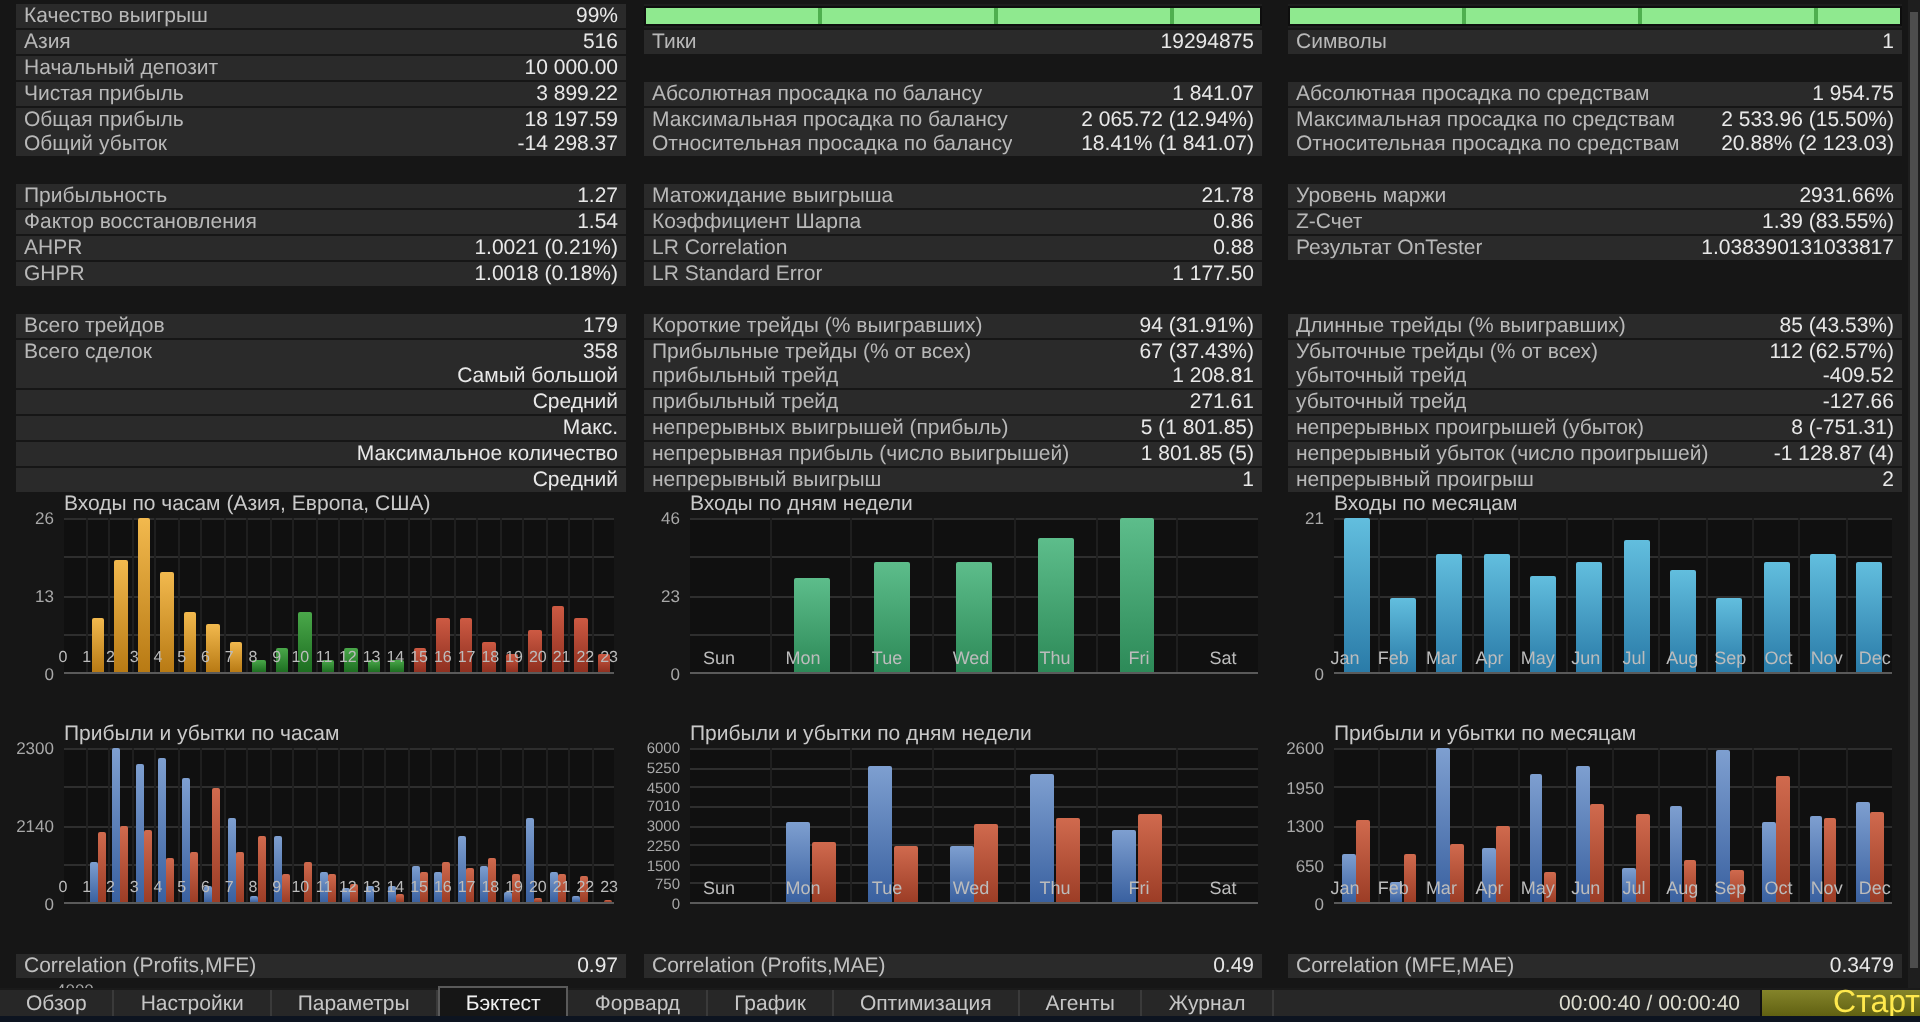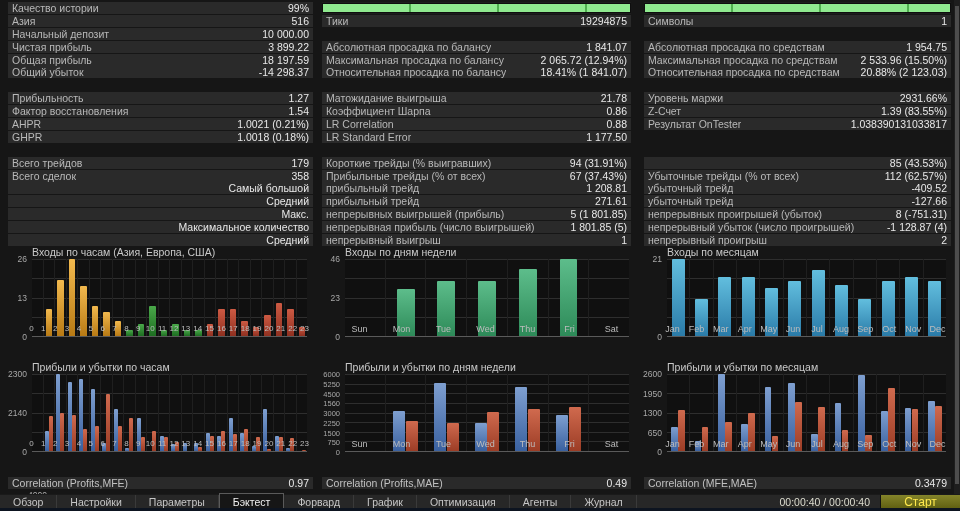--- a/index.html
+++ b/index.html
@@ -59,38 +59,38 @@
 
   
   .tabbar { position:absolute; top:494px; left:0; width:960px; height:14px; background:#272727;
             display:flex; align-items:stretch; border-top:1px solid #1a1a1a; }
   .tab { display:flex; align-items:center; padding:0 13px; font-size:10.5px; color:#c6c6c6;
          border-right:1px solid #3a3a3a; cursor:default; }
   .tab.active { background:#161616; color:#f0f0f0; border:1px solid #5a5a5a; border-bottom:none;
                 margin-top:-2px; padding-top:2px; }
   .statusarea { margin-left:auto; display:flex; align-items:center; }
   .time { font-size:10.5px; color:#ddddd0; padding-right:10px; }
-  .startbtn { width:80px; height:14px; text-align:center; font-size:12px; line-height:14px;
+  .startbtn { width:80px; height:14px; text-align:right; font-size:16px; line-height:14px;
               color:#ffe94d; background:linear-gradient(#84842a,#5e5e10);
               border-left:1px solid #111; cursor:pointer; }
   .bottomstrip { position:absolute; top:508px; left:0; width:960px; height:3px; background:#0d1420; }
 
   
   .sbar { position:absolute; top:0; right:0; width:6px; height:494px; background:#1e1e1e; }
   .sthumb { position:absolute; top:6px; left:1px; width:4px; height:478px; background:#4d4d4d; }
 </style>
 </head>
 <body>
 
 <div class="app">
 
   <div class="stats">
     <div class="scol" id="col0">
         <div class="srow">
-          <span class="sl">Качество истории</span>
+          <span class="sl">Качество выигрыш</span>
           <span class="sv">99%</span>
         </div>
         <div class="srow">
           <span class="sl">Азия</span>
           <span class="sv">516</span>
         </div>
         <div class="srow">
           <span class="sl">Начальный депозит</span>
           <span class="sv">10 000.00</span>
         </div>
@@ -251,20 +251,21 @@
           <span class="sl">Z-Счет</span>
           <span class="sv">1.39 (83.55%)</span>
         </div>
         <div class="srow">
           <span class="sl">Результат OnTester</span>
           <span class="sv">1.038390131033817</span>
         </div>
         <div class="srow blank"></div>
         <div class="srow blank"></div>
         <div class="srow">
+          <span class="sl">Длинные трейды (% выигравших)</span>
           <span class="sv">85 (43.53%)</span>
         </div>
         <div class="srow">
           <span class="sl">Убыточные трейды (% от всех)</span>
           <span class="sv">112 (62.57%)</span>
         </div>
         <div class="srow">
           <span class="sl">убыточный трейд</span>
           <span class="sv">-409.52</span>
         </div>
@@ -647,21 +648,21 @@
       </div>
       <div class="chart">
         <div class="ctitle" style="margin-left: 26px;">Прибыли и убытки по дням недели</div>
         <div class="cbody">
           <div class="yaxis">
             <span style="bottom: 0%; font-size: 7.5px;">0</span>
             <span style="bottom: 12.5%; font-size: 7.5px;">750</span>
             <span style="bottom: 25%; font-size: 7.5px;">1500</span>
             <span style="bottom: 37.5%; font-size: 7.5px;">2250</span>
             <span style="bottom: 50%; font-size: 7.5px;">3000</span>
-            <span style="bottom: 62.5%; font-size: 7.5px;">1560</span>
+            <span style="bottom: 62.5%; font-size: 7.5px;">7010</span>
             <span style="bottom: 75%; font-size: 7.5px;">4500</span>
             <span style="bottom: 87.5%; font-size: 7.5px;">5250</span>
             <span style="bottom: 100%; font-size: 7.5px;">6000</span>
           </div>
           <div class="plot">
             <div class="hgrid" style="bottom: calc(12.5% - 1px);"></div>
             <div class="hgrid" style="bottom: calc(25% - 1px);"></div>
             <div class="hgrid" style="bottom: calc(37.5% - 1px);"></div>
             <div class="hgrid" style="bottom: calc(50% - 1px);"></div>
             <div class="hgrid" style="bottom: calc(62.5% - 1px);"></div>

